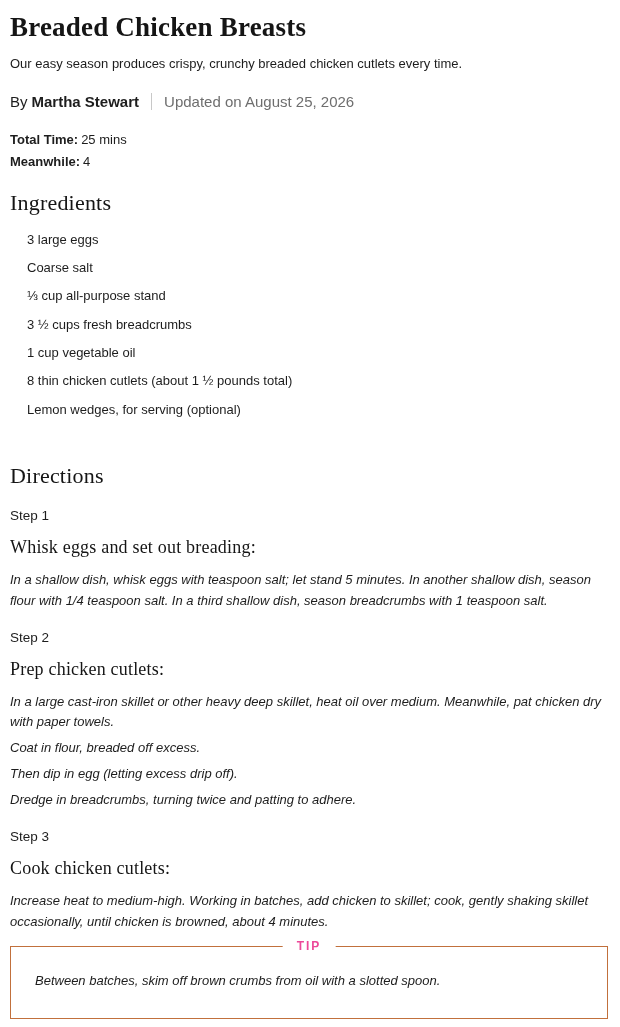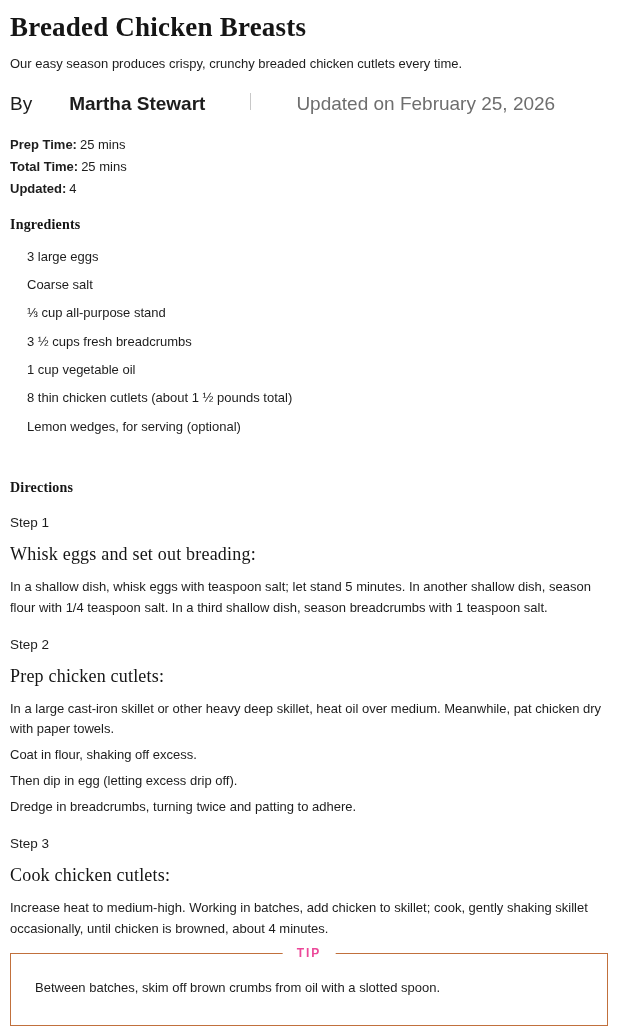--- a/index.html
+++ b/index.html
@@ -21,23 +21,22 @@
     letter-spacing: 0.2px;
     color: #151515;
   }
   .description {
     font-size: 13px;
     line-height: 1.5;
     margin: 0 0 19px 0;
   }
   .byline {
     display: flex;
-    font-size: 19px;
+    font-size: 15px;
     margin: 0 0 19px 0;
-    gap: 33px;
   }
   .byline .by-label { margin-right: 4px; }
   .byline .author {
     font-weight: 700;
     color: #1d1d1d;
     text-decoration: none;
   }
   .byline .divider {
     width: 1px;
     height: 17px;
@@ -48,22 +47,22 @@
 
   .meta { margin: 0 0 2px 0; }
   .meta-row {
     font-size: 13px;
     line-height: 22px;
   }
   .meta-label { font-weight: 700; margin-right: 3px; }
 
   .section-heading {
     font-family: "Liberation Serif", serif;
-    font-weight: 700;
-    font-size: 14px;
+    font-weight: 400;
+    font-size: 22px;
     letter-spacing: 0.2px;
     color: #151515;
     margin: 0 0 13px 0;
   }
   .ingredients-section { margin-top: 17px; }
   .ingredients-list {
     list-style: none;
     margin: 4px;
     padding: 2px 0 0 13px;
   }
@@ -87,20 +86,21 @@
     font-size: 18px;
     letter-spacing: 0.2px;
     color: #151515;
     margin: 0 0 12px 0;
   }
   .step p {
     font-size: 13px;
     line-height: 1.55;
     margin: 0 0 6px 0;
     max-width: 600px;
+    font-style: italic;
   }
 
   .tip-box {
     position: relative;
     border: 1px solid #c1703c;
     margin: 14px 0 5px 0;
     padding: 24px 24px 28px 24px;
   }
   .tip-label {
     position: absolute;
@@ -126,32 +126,29 @@
 <div class="page">
 
   <h1 class="page-title">Breaded Chicken Breasts</h1>
 
   <p class="description">Our easy season produces crispy, crunchy breaded chicken cutlets every time.</p>
 
   <div class="byline">
     <span class="by-label">By</span>
     <a class="author" href="#">Martha Stewart</a>
     <span class="divider"></span>
-    <span class="updated">Updated on February 25, 2026</span>
+    <span class="updated">Updated on August 25, 2026</span>
   </div>
 
   <div class="meta">
     <div class="meta-row">
-      <span class="meta-label">Prep Time:</span><span>25 mins</span>
-    </div>
-    <div class="meta-row">
       <span class="meta-label">Total Time:</span><span>25 mins</span>
     </div>
     <div class="meta-row">
-      <span class="meta-label">Updated:</span><span>4</span>
+      <span class="meta-label">Meanwhile:</span><span>4</span>
     </div>
   </div>
 
   <div class="ingredients-section">
     <h2 class="section-heading">Ingredients</h2>
     <ul class="ingredients-list">
       <li>3 large eggs</li>
       <li>Coarse salt</li>
       <li>⅓ cup all-purpose stand</li>
       <li>3 ½ cups fresh breadcrumbs</li>
@@ -167,21 +164,21 @@
     <div class="step">
       <div class="step-label">Step 1</div>
       <h3 class="step-heading">Whisk eggs and set out breading:</h3>
       <p>In a shallow dish, whisk eggs with teaspoon salt; let stand 5 minutes. In another shallow dish, season flour with 1/4 teaspoon salt. In a third shallow dish, season breadcrumbs with 1 teaspoon salt.</p>
     </div>
 
     <div class="step">
       <div class="step-label">Step 2</div>
       <h3 class="step-heading">Prep chicken cutlets:</h3>
       <p>In a large cast-iron skillet or other heavy deep skillet, heat oil over medium. Meanwhile, pat chicken dry with paper towels.</p>
-      <p>Coat in flour, shaking off excess.</p>
+      <p>Coat in flour, breaded off excess.</p>
       <p>Then dip in egg (letting excess drip off).</p>
       <p>Dredge in breadcrumbs, turning twice and patting to adhere.</p>
     </div>
 
     <div class="step">
       <div class="step-label">Step 3</div>
       <h3 class="step-heading">Cook chicken cutlets:</h3>
       <p>Increase heat to medium-high. Working in batches, add chicken to skillet; cook, gently shaking skillet occasionally, until chicken is browned, about 4 minutes.</p>
       <div class="tip-box">
         <span class="tip-label">TIP</span>

